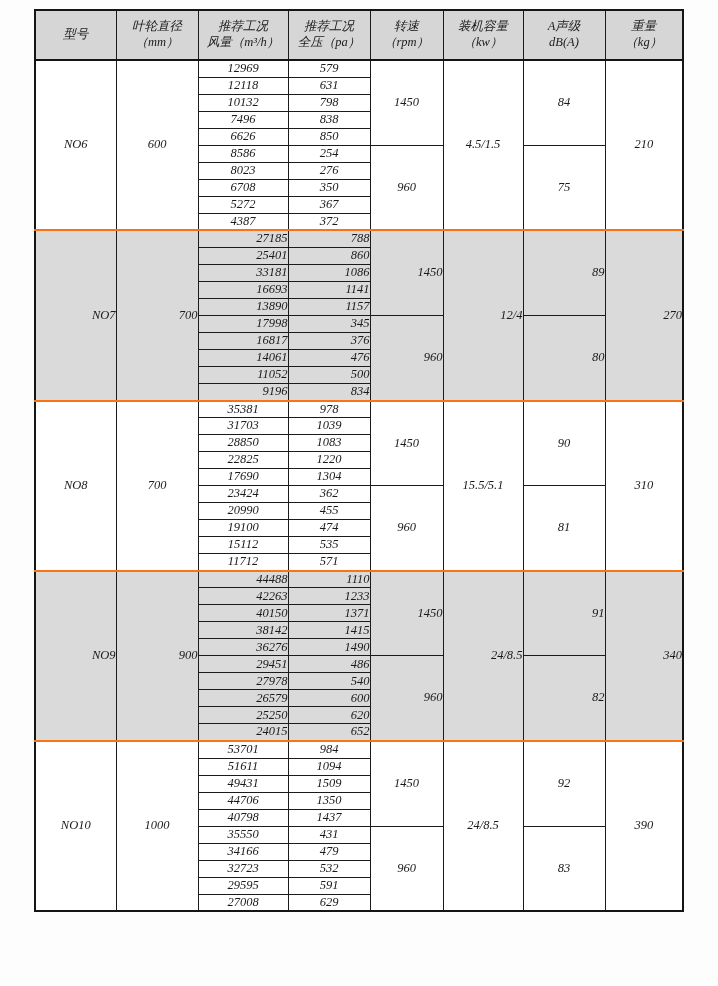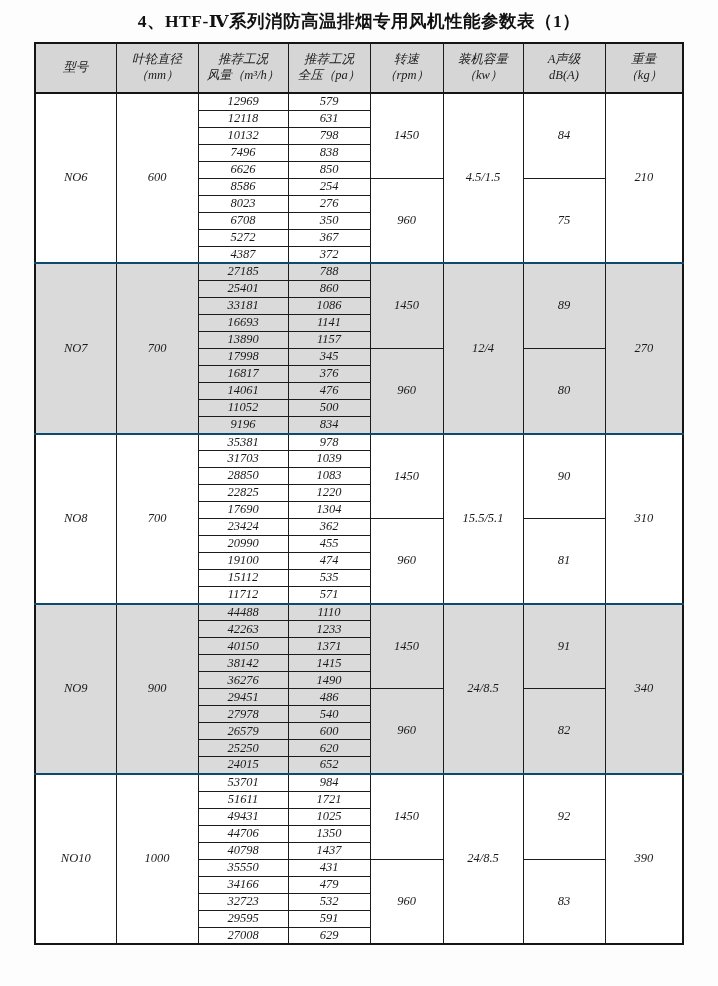--- a/index.html
+++ b/index.html
@@ -51,29 +51,28 @@
     line-height: 1.25;
     background: var(--cell-bg, #ffffff);
   }
   thead td {
     height: 48px;
     background: var(--header-bg, #d6d6d6);
     border-bottom: 2px solid #151515;
     font-size: 12.5px;
   }
   tbody tr { height: 17px; }
-  tbody tr.section-start td { border-top: 2px solid #0c4a6e; }
-  tbody tr.shaded td { background: var(--band-bg, #dadada); }
+  tbody tr.section-start td { border-top: 2px solid #f97316; }
+  tbody tr.shaded td { background: var(--band-bg, #dadada); text-align: right; }
   td .h-line { display: block; }
 </style>
 </head>
 <body>
 
 <div class="page">
-  <h1 class="title">4、HTF-Ⅳ系列消防高温排烟专用风机性能参数表（1）</h1>
 
   <table class="perf">
     <colgroup>
       <col class="c0">
         <col class="c1">
         <col class="c2">
         <col class="c3">
       <col class="c4">
         <col class="c5">
         <col class="c6">
@@ -312,25 +311,25 @@
           <td rowspan="10">1000</td>
           <td>53701</td>
           <td>984</td>
           <td rowspan="5">1450</td>
           <td rowspan="10">24/8.5</td>
           <td rowspan="5">92</td>
           <td rowspan="10">390</td>
         </tr>
         <tr>
           <td>51611</td>
-          <td>1721</td>
+          <td>1094</td>
         </tr>
         <tr>
           <td>49431</td>
-          <td>1025</td>
+          <td>1509</td>
         </tr>
         <tr>
           <td>44706</td>
           <td>1350</td>
         </tr>
         <tr>
           <td>40798</td>
           <td>1437</td>
         </tr>
         <tr>

